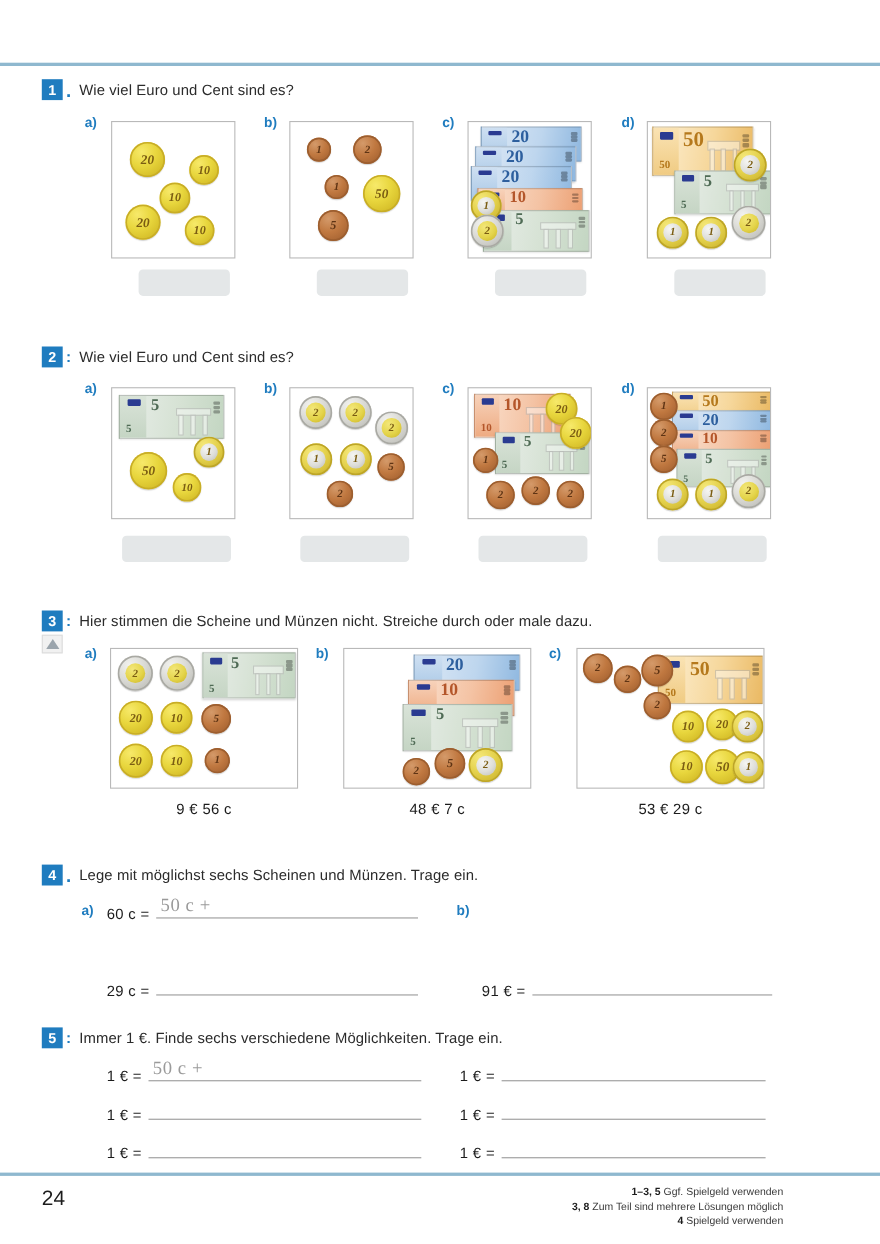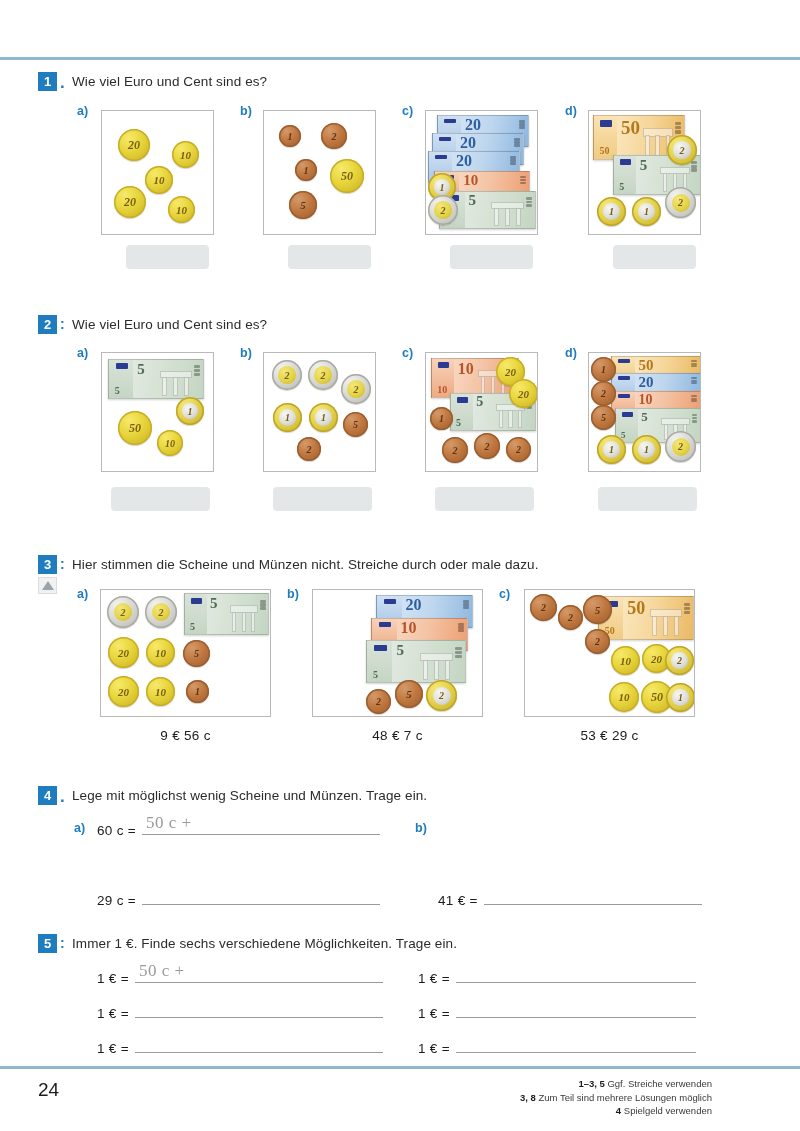--- a/index.html
+++ b/index.html
@@ -826,41 +826,41 @@
         </div>
       </div>
   </div>
   <div class="value-label" style="left:524px; top:728px; width:171px;">53 € 29 c</div>
 
   <div class="task" style="left:38px; top:786px;">
     <div class="task-head">
       <div class="badge-wrap">
         <span class="badge">4</span><span class="badge-mark dot">.</span>
       </div>
-      <div class="task-text">Lege mit möglichst wenig Scheine und Münzen. Trage ein.</div>
+      <div class="task-text">Lege mit möglichst sechs Scheinen und Münzen. Trage ein.</div>
     </div>
   </div>
 
   <div class="sub-label" style="left:74px; top:821px;">a)</div>
   <div class="fill-row" style="left:97px; top:818px;text-align:right;">
     <span class="fill-prompt">60 c =</span>
     <span class="fill-line" style="width:238px; margin-left:6px;">
       <span class="fill-example">50 c +</span>
     </span>
   </div>
   <div class="fill-row" style="left:97px; top:888px;">
     <span class="fill-prompt">29 c =</span>
     <span class="fill-line" style="width:238px; margin-left:6px;">
       <span class="fill-example"></span>
     </span>
   </div>
 
   <div class="sub-label" style="left:415px; top:821px;">b)</div>
   <div class="fill-row" style="left:438px; top:888px;">
-    <span class="fill-prompt">41 € =</span>
+    <span class="fill-prompt">91 € =</span>
     <span class="fill-line" style="width:218px; margin-left:6px;">
       <span class="fill-example"></span>
     </span>
   </div>
 
   <div class="task" style="left:38px; top:934px;">
     <div class="task-head">
       <div class="badge-wrap">
         <span class="badge">5</span><span class="badge-mark">:</span>
       </div>
@@ -902,18 +902,18 @@
   <div class="fill-row" style="left:418px; top:1036px;">
     <span class="fill-prompt">1 € =</span>
     <span class="fill-line" style="width:240px; margin-left:6px;">
       <span class="fill-example"></span>
     </span>
   </div>
 
   <div class="footer-rule"></div>
   <div class="page-number">24</div>
   <div class="footnotes">
-    <div><b>1–3, 5</b> <span>Ggf. Streiche verwenden</span></div>
+    <div><b>1–3, 5</b> <span>Ggf. Spielgeld verwenden</span></div>
     <div><b>3, 8</b> <span>Zum Teil sind mehrere Lösungen möglich</span></div>
     <div><b>4</b> <span>Spielgeld verwenden</span></div>
   </div>
 
 </div>
 
 </body></html>

